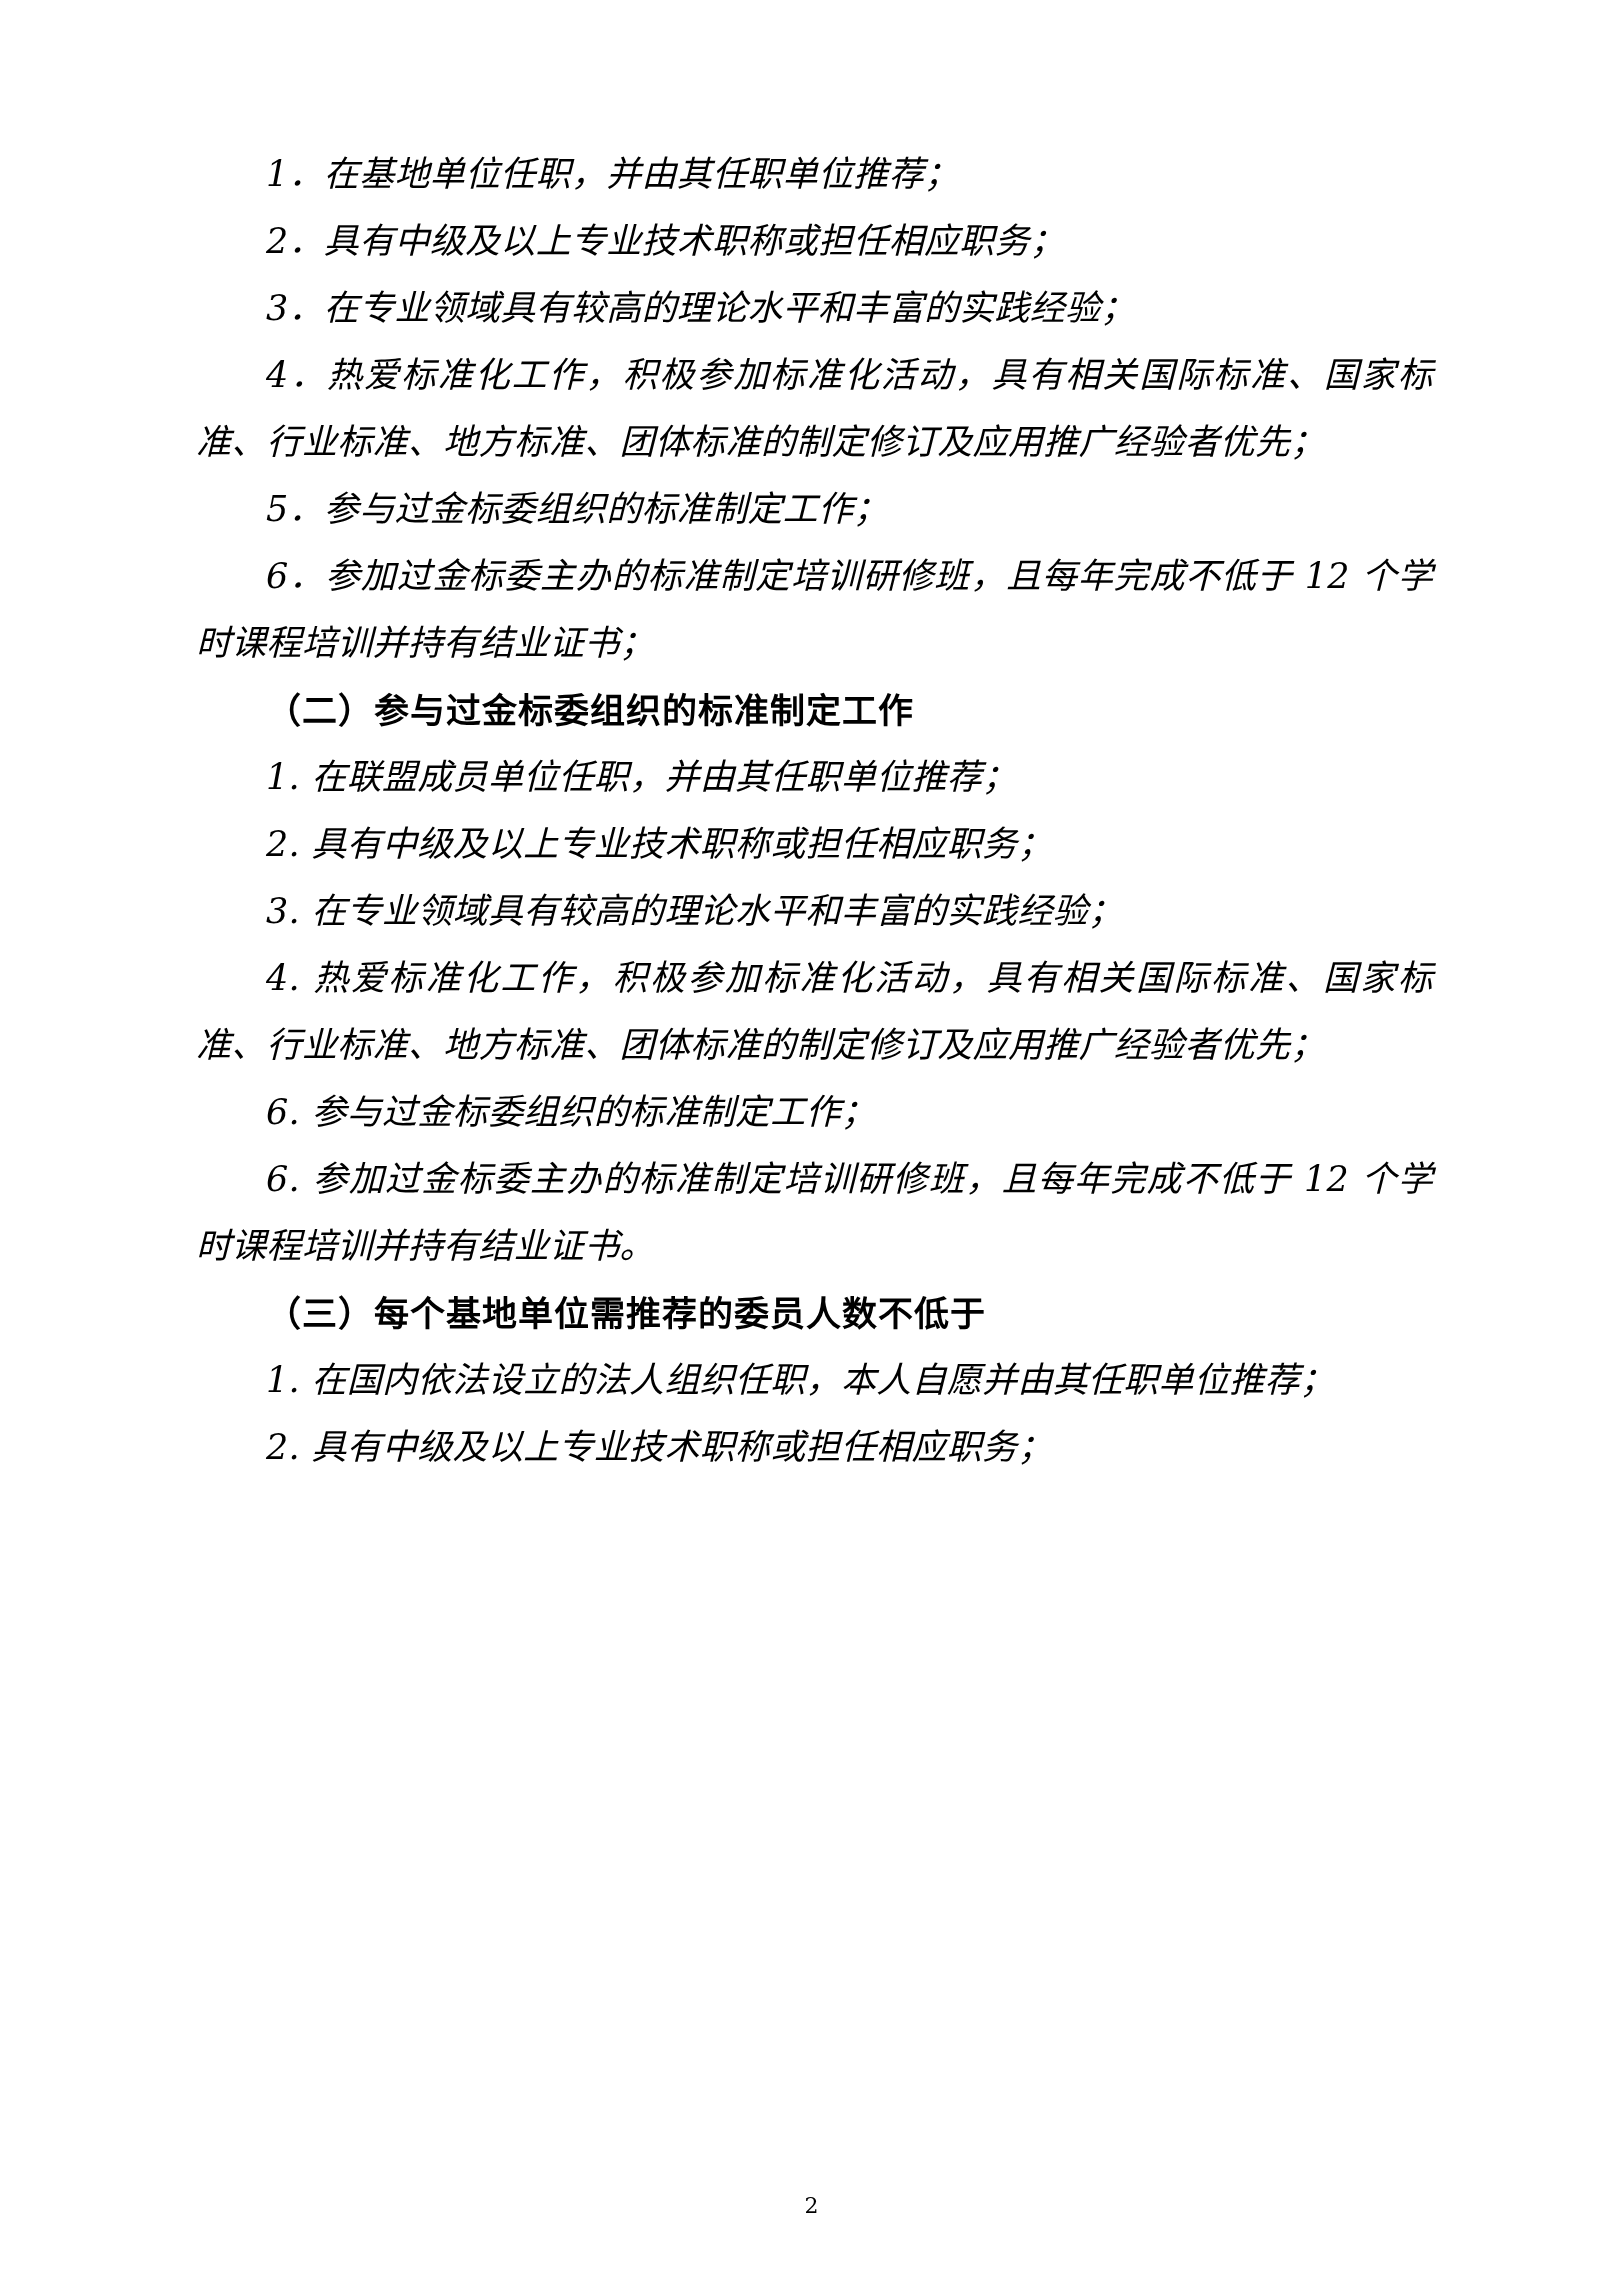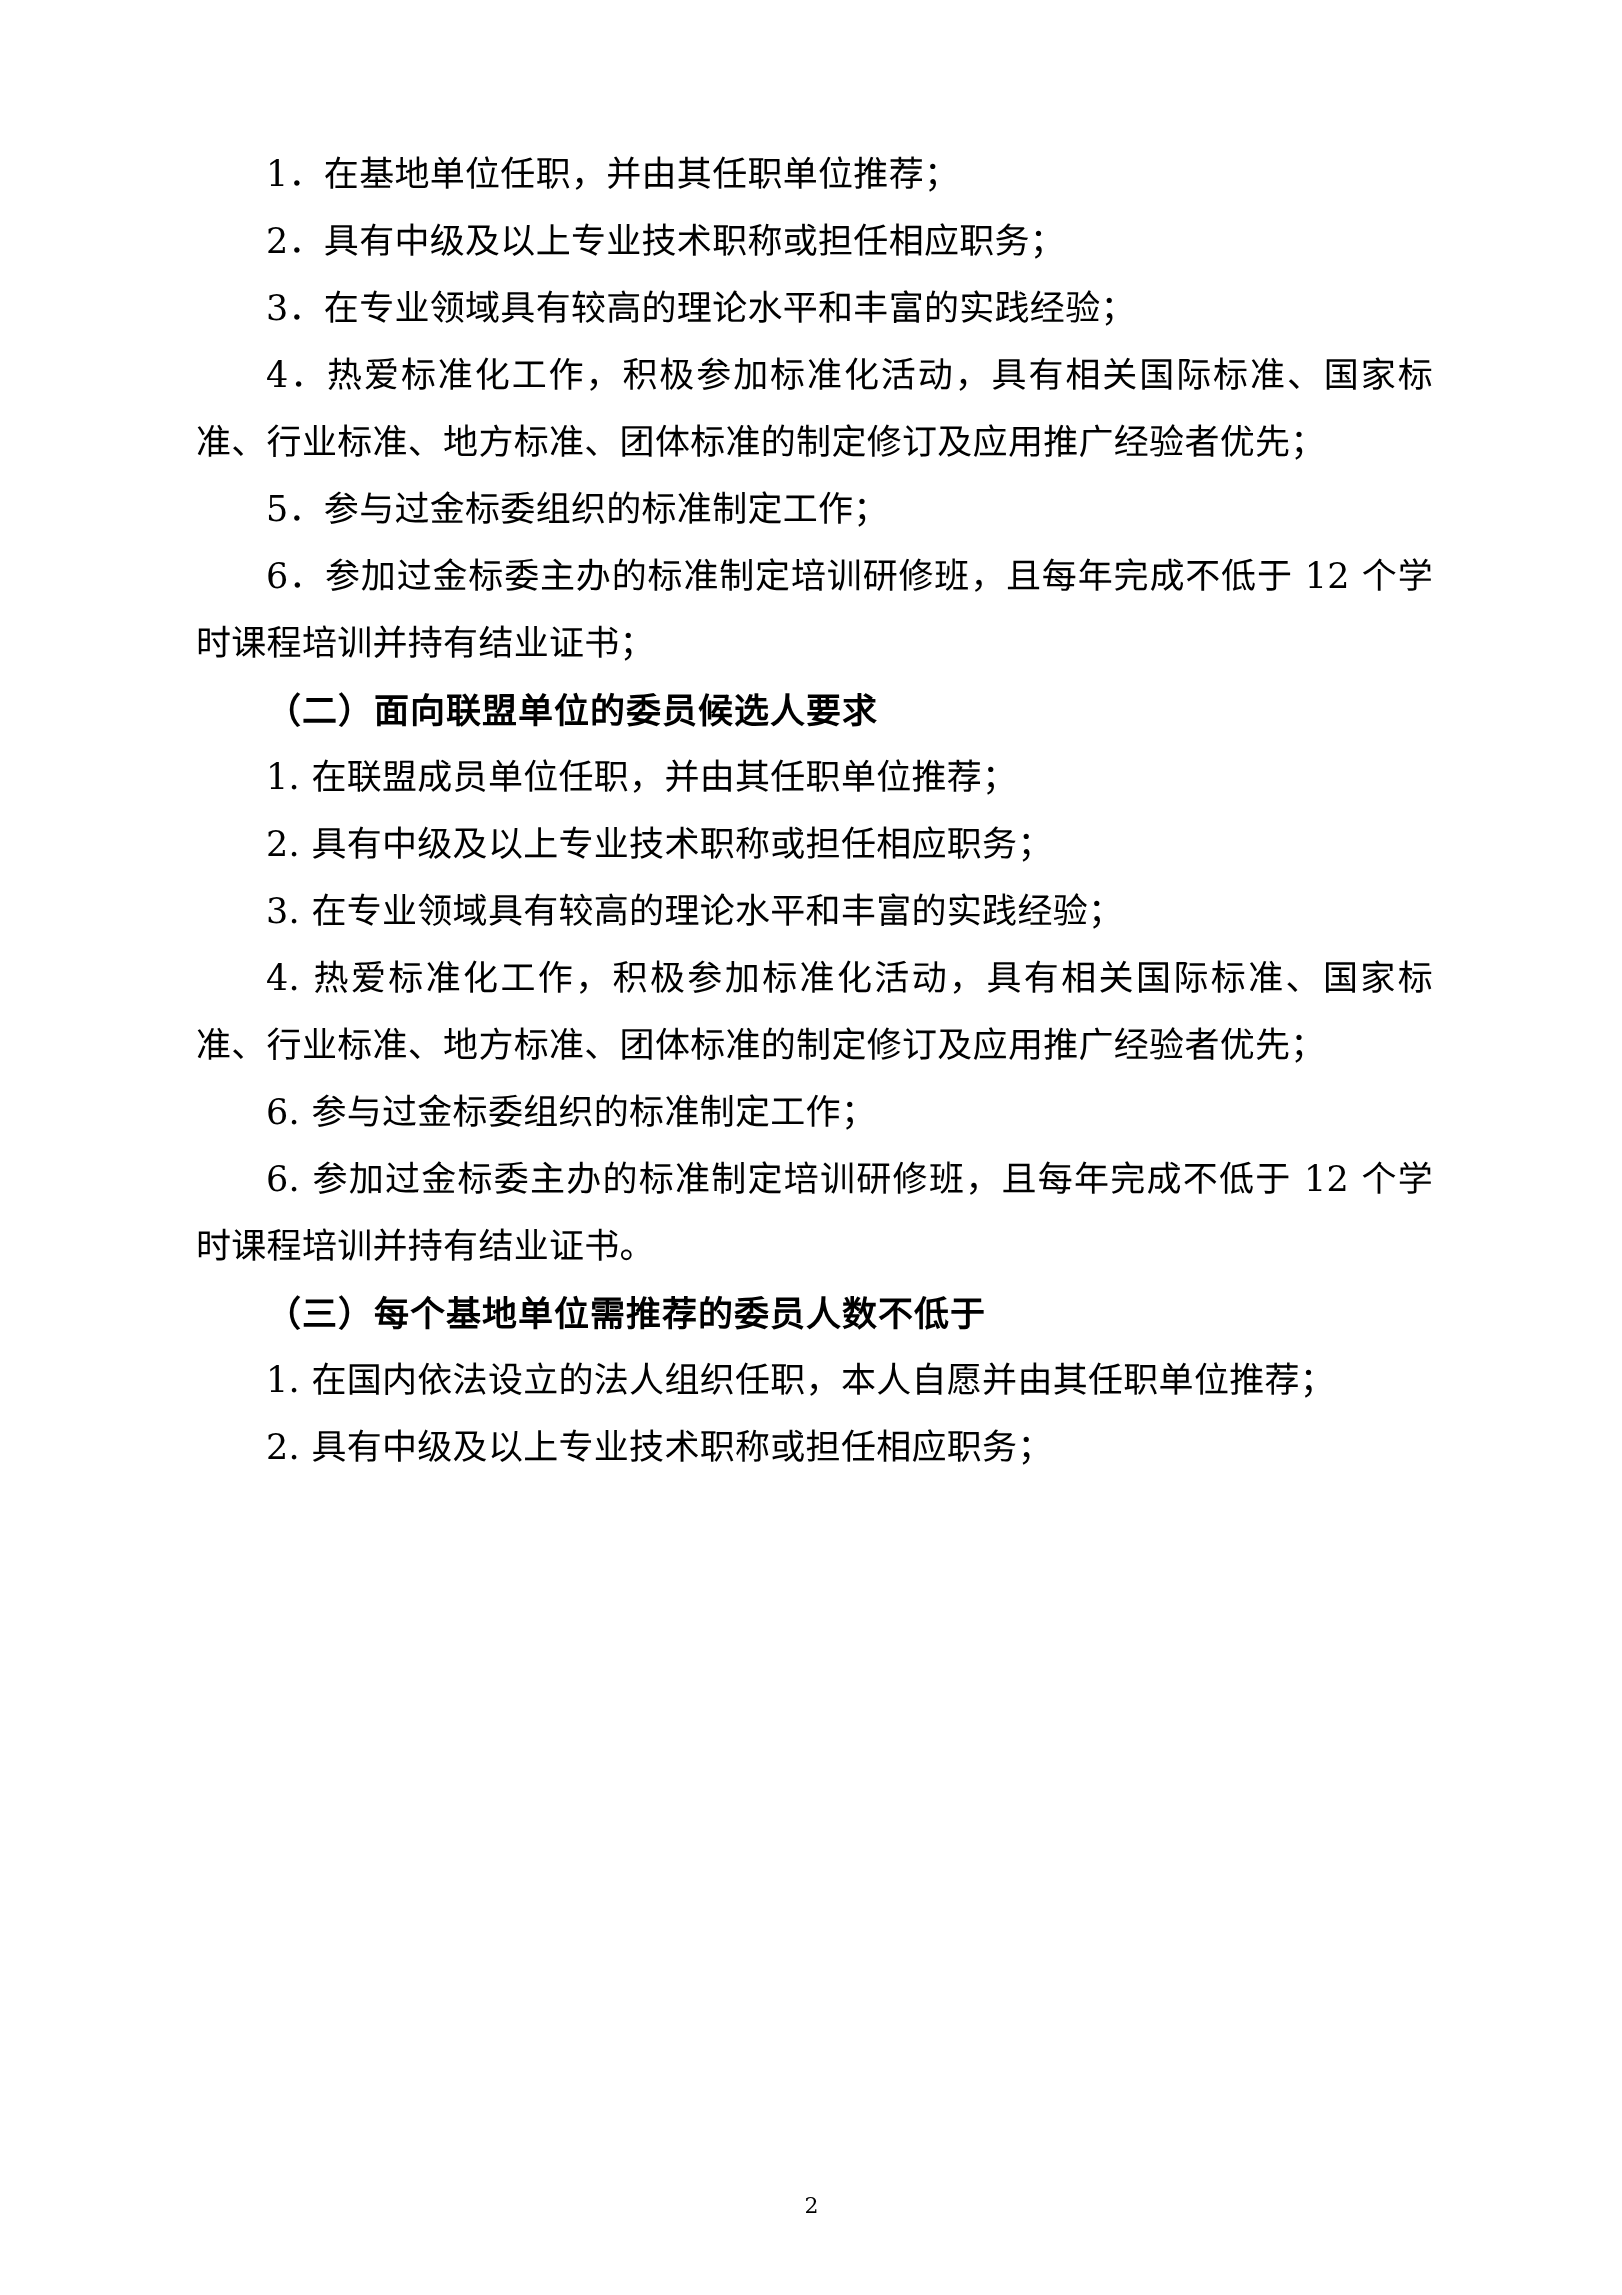--- a/index.html
+++ b/index.html
@@ -26,20 +26,21 @@
   .doc-body {
     font-size: 35px;
     line-height: 67px;
     letter-spacing: 0.3px;
     text-align: justify;
     text-justify: inter-ideograph;
   }
   .para {
     margin: 0;
     text-indent: 2em;
+    font-style: italic;
   }
   .heading {
     margin: 0;
     text-indent: 2em;
     font-weight: bold;
     font-family: "DejaVu Serif", "Liberation Serif", serif;
     letter-spacing: 1px;
   }
   .page-number {
     position: absolute;
@@ -58,21 +59,21 @@
 <div class="page">
   <div class="doc-body">
 
     <p class="para">1．在基地单位任职，并由其任职单位推荐；</p>
     <p class="para">2．具有中级及以上专业技术职称或担任相应职务；</p>
     <p class="para">3．在专业领域具有较高的理论水平和丰富的实践经验；</p>
     <p class="para">4．热爱标准化工作，积极参加标准化活动，具有相关国际标准、国家标准、行业标准、地方标准、团体标准的制定修订及应用推广经验者优先；</p>
     <p class="para">5．参与过金标委组织的标准制定工作；</p>
     <p class="para">6．参加过金标委主办的标准制定培训研修班，且每年完成不低于 12 个学时课程培训并持有结业证书；</p>
 
-    <p class="heading">（二）面向联盟单位的委员候选人要求</p>
+    <p class="heading">（二）参与过金标委组织的标准制定工作</p>
 
     <p class="para">1. 在联盟成员单位任职，并由其任职单位推荐；</p>
     <p class="para">2. 具有中级及以上专业技术职称或担任相应职务；</p>
     <p class="para">3. 在专业领域具有较高的理论水平和丰富的实践经验；</p>
     <p class="para">4. 热爱标准化工作，积极参加标准化活动，具有相关国际标准、国家标准、行业标准、地方标准、团体标准的制定修订及应用推广经验者优先；</p>
     <p class="para">6. 参与过金标委组织的标准制定工作；</p>
     <p class="para">6. 参加过金标委主办的标准制定培训研修班，且每年完成不低于 12 个学时课程培训并持有结业证书。</p>
 
     <p class="heading">（三）每个基地单位需推荐的委员人数不低于</p>
 

